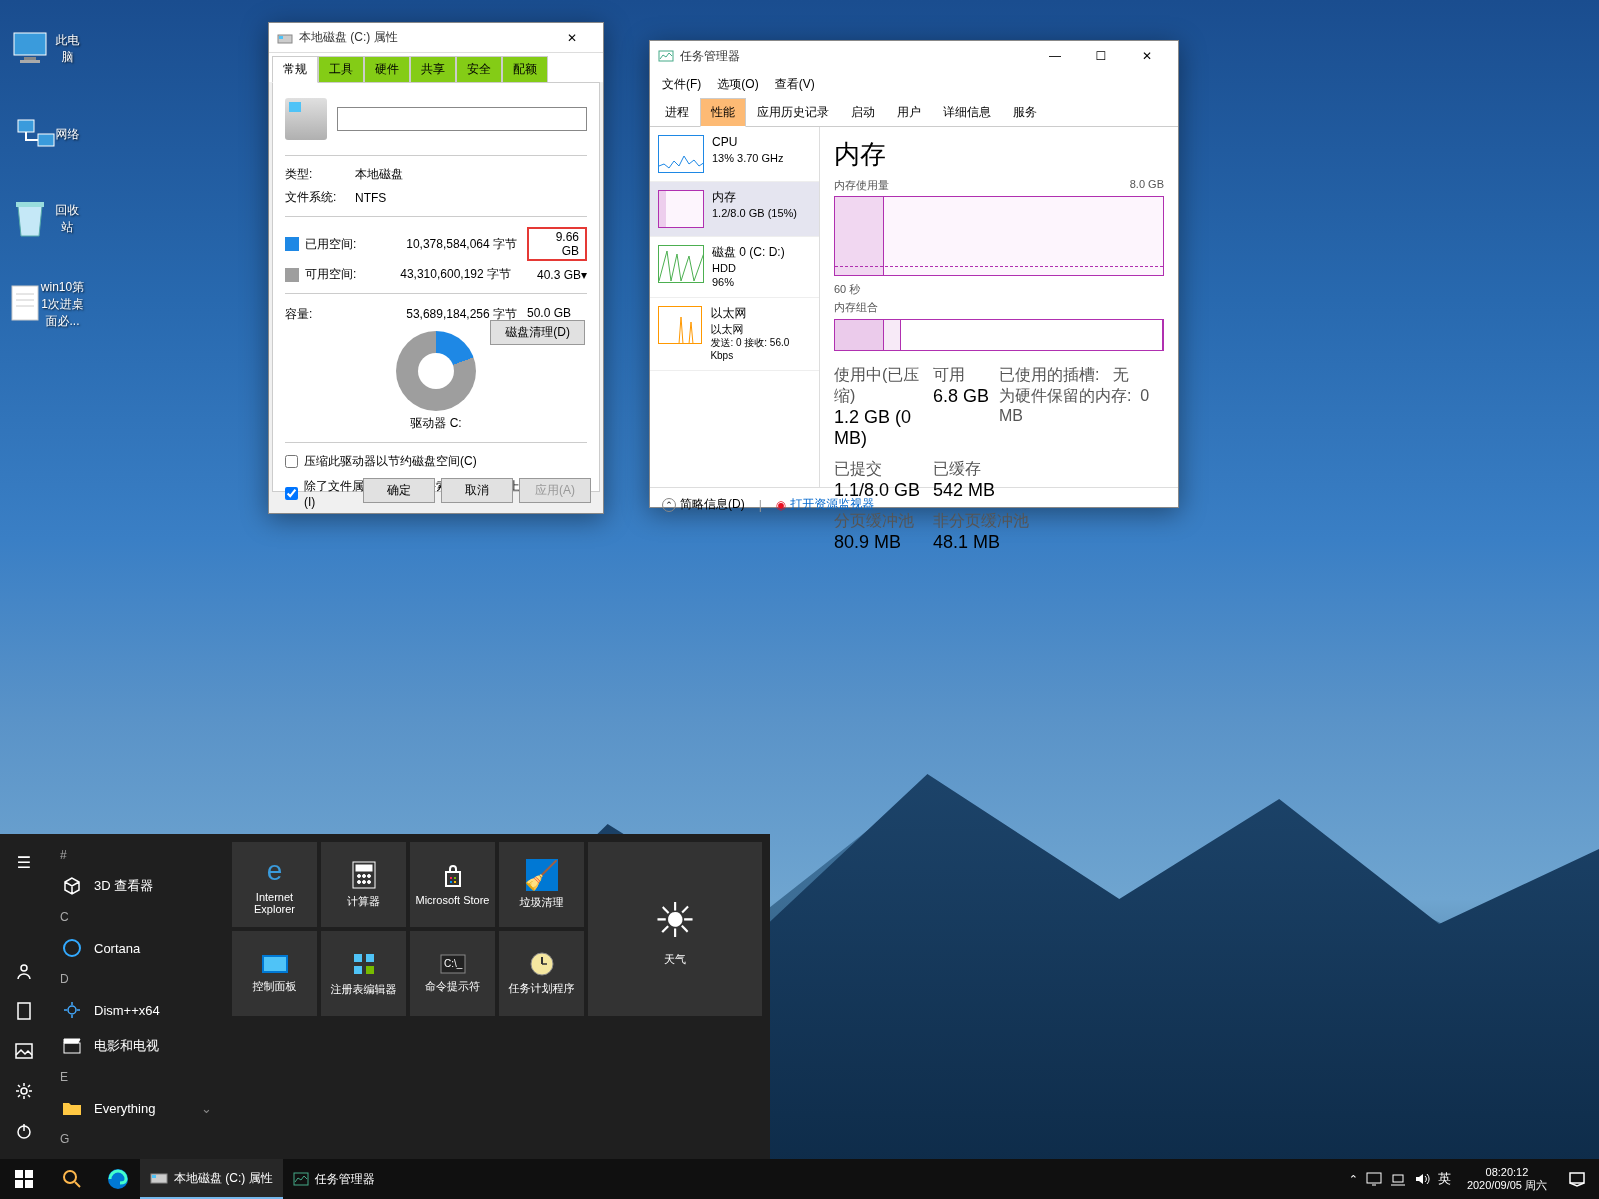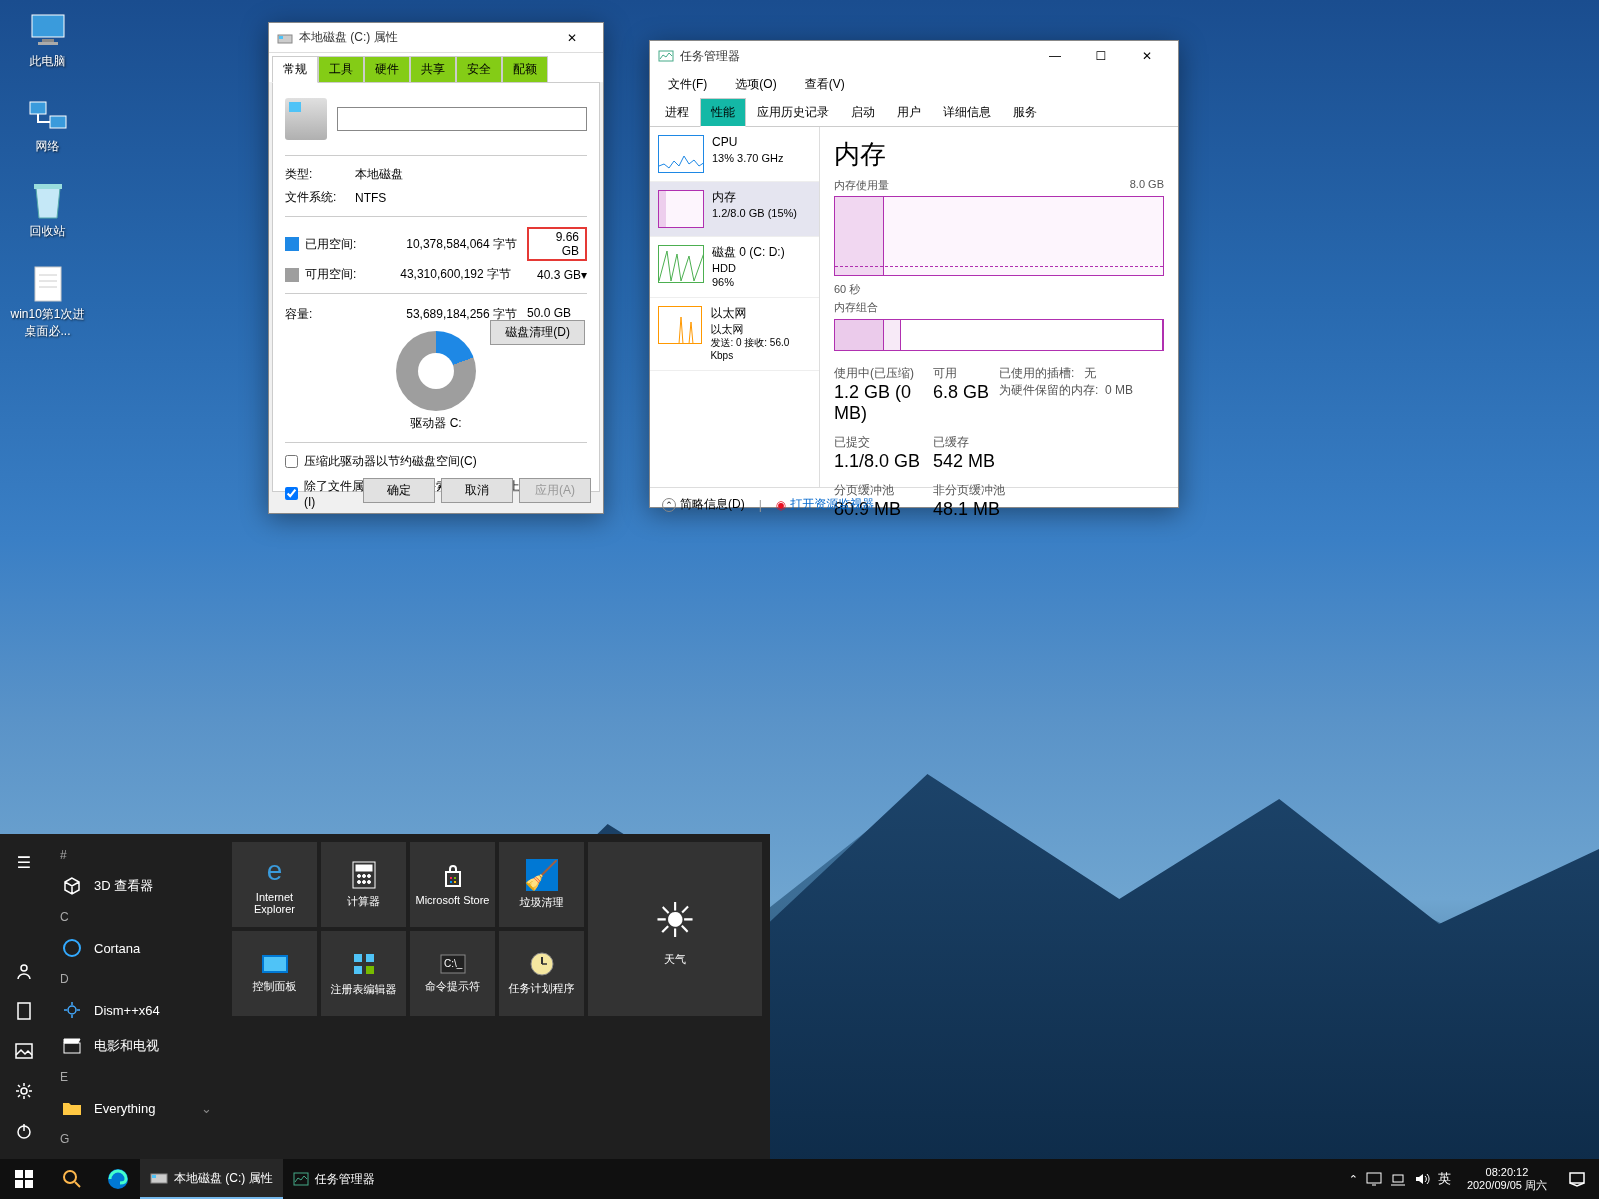--- a/index.html
+++ b/index.html
@@ -4,21 +4,21 @@
 <style>
 *{box-sizing:border-box;margin:0;padding:0;font-family:"Microsoft YaHei","Segoe UI",sans-serif;}
 body{width:1599px;height:1199px;overflow:hidden;position:relative;background:linear-gradient(180deg,#1a4d8f 0%,#2869af 25%,#3a7fc5 45%,#5a93c8 60%,#6fa5d0 75%,#4a7a9a 85%);}
 .mountains{position:absolute;bottom:0;left:0;right:0;height:650px;z-index:0;}
 .mtn{position:absolute;bottom:0;}
 .m1{left:0;width:100%;height:500px;background:linear-gradient(180deg,#1f4870 0%,#0d2a47 100%);clip-path:polygon(0 100%,0 60%,8% 45%,15% 55%,22% 35%,30% 50%,38% 25%,48% 45%,58% 15%,70% 40%,80% 20%,90% 45%,100% 30%,100% 100%);}
 .m2{left:0;width:100%;height:420px;background:linear-gradient(180deg,#2d5f8a 0%,#1a3f5a 100%);clip-path:polygon(0 100%,0 50%,10% 30%,20% 45%,32% 20%,45% 40%,55% 10%,68% 35%,80% 15%,92% 38%,100% 20%,100% 100%);opacity:0.7;}
 
 
 .desktop-icons{position:absolute;top:10px;left:10px;z-index:1;}
-.dicon{width:75px;height:75px;display:flex;flex-direction:column;align-items:center;margin-bottom:10px;cursor:pointer;}
+.dicon{width:75px;height:75px;display:flex;flex-direction:row;align-items:center;justify-content:center;margin-bottom:10px;cursor:pointer;}
 .dicon .ic{width:40px;height:40px;display:flex;align-items:center;justify-content:center;}
 .dicon span{color:#fff;font-size:12px;text-shadow:1px 1px 2px rgba(0,0,0,0.8);margin-top:3px;text-align:center;}
 
 
 .window{position:absolute;background:#fff;border:1px solid #888;box-shadow:0 5px 25px rgba(0,0,0,0.4);z-index:10;}
 .titlebar{height:30px;display:flex;align-items:center;padding:0 8px;background:#fff;font-size:12px;}
 .titlebar .ticon{margin-right:6px;}
 .titlebar .ttext{flex:1;color:#333;}
 .titlebar .wbtn{width:46px;height:30px;display:flex;align-items:center;justify-content:center;cursor:pointer;}
 
@@ -53,46 +53,46 @@
 .donut::after{content:"";position:absolute;left:22px;top:22px;width:36px;height:36px;background:#fff;border-radius:50%;}
 .drivelabel{text-align:center;font-size:12px;margin-bottom:8px;}
 .diskcleanup{position:absolute;right:18px;bottom:168px;}
 .btn{padding:3px 14px;border:1px solid #999;background:#e1e1e1;font-size:12px;cursor:pointer;min-width:72px;}
 .checkboxrow{display:flex;align-items:center;margin:8px 0;font-size:12px;}
 .checkboxrow input{margin-right:6px;}
 .winbuttons{position:absolute;bottom:10px;right:12px;display:flex;gap:6px;}
 
 
 .taskmgr{left:649px;top:40px;width:530px;height:468px;}
-.menubar{display:flex;padding:3px 12px;font-size:12px;gap:16px;}
+.menubar{display:flex;padding:3px 6px;font-size:12px;gap:4px;}
 .menubar span{padding:2px 6px;cursor:pointer;}
 .tmtabs{display:flex;border-bottom:1px solid #ccc;font-size:12px;padding:0 4px;}
 .tmtab{padding:5px 10px;cursor:pointer;border:1px solid transparent;border-bottom:none;}
-.tmtab.active{border:1px solid #ccc;border-bottom:1px solid #fff;margin-bottom:-1px;background:#14b8a6;}
+.tmtab.active{border:1px solid #ccc;border-bottom:1px solid #fff;margin-bottom:-1px;background:#fdba74;}
 .tmbody{display:flex;height:360px;}
 .tmside{width:170px;border-right:1px solid #ddd;overflow-y:auto;}
 .tmitem{display:flex;padding:8px;border-bottom:1px solid #eee;cursor:pointer;}
 .tmitem.active{background:#e5e5f0;}
 .tmgraph{width:46px;height:38px;border:1px solid #888;margin-right:8px;position:relative;overflow:hidden;}
 .tminfo{font-size:11px;line-height:1.3;}
 .tminfo .t1{font-size:12px;}
 .tmmain{flex:1;padding:10px 14px;}
 .tmtitle{font-size:26px;font-weight:300;}
 .tmsub{display:flex;justify-content:space-between;font-size:11px;color:#555;margin:6px 0 3px;}
 .memgraph{height:80px;border:1px solid #b030b0;background:#fdf5fd;position:relative;}
 .memgraph .fill{position:absolute;left:0;top:0;bottom:0;width:15%;background:rgba(176,48,176,0.15);border-right:1px solid #b030b0;}
 .memgraph .baseline{position:absolute;left:0;right:0;bottom:8px;border-top:1px dashed #b030b0;}
 .memcomp{height:32px;border:1px solid #b030b0;margin-top:4px;display:flex;}
 .memcomp .seg{border-right:1px solid #b030b0;}
 .memcomp .s1{width:15%;background:rgba(176,48,176,0.25);}
 .memcomp .s2{width:5%;background:rgba(176,48,176,0.1);}
 .memcomp .s3{flex:1;}
 .tmstats{display:flex;flex-wrap:wrap;margin-top:14px;gap:0;}
 .stat{width:25%;margin-bottom:10px;}
-.stat .sl{font-size:12px;color:#555;}
+.stat .sl{font-size:16px;color:#555;}
 .stat .sv{font-size:18px;}
 .tmfooter{display:flex;align-items:center;gap:14px;padding:8px 12px;border-top:1px solid #ddd;font-size:12px;}
 .tmfooter .link{color:#0066cc;cursor:pointer;}
 .collapse-btn{display:flex;align-items:center;gap:4px;cursor:pointer;}
 
 
 .startmenu{position:absolute;left:0;bottom:40px;width:770px;height:325px;background:#1f1f1f;display:flex;z-index:20;}
 .startrail{width:48px;display:flex;flex-direction:column;padding:8px 0;}
 .startrail .rtop{flex:0 0 auto;}
 .startrail .rspace{flex:1;}

